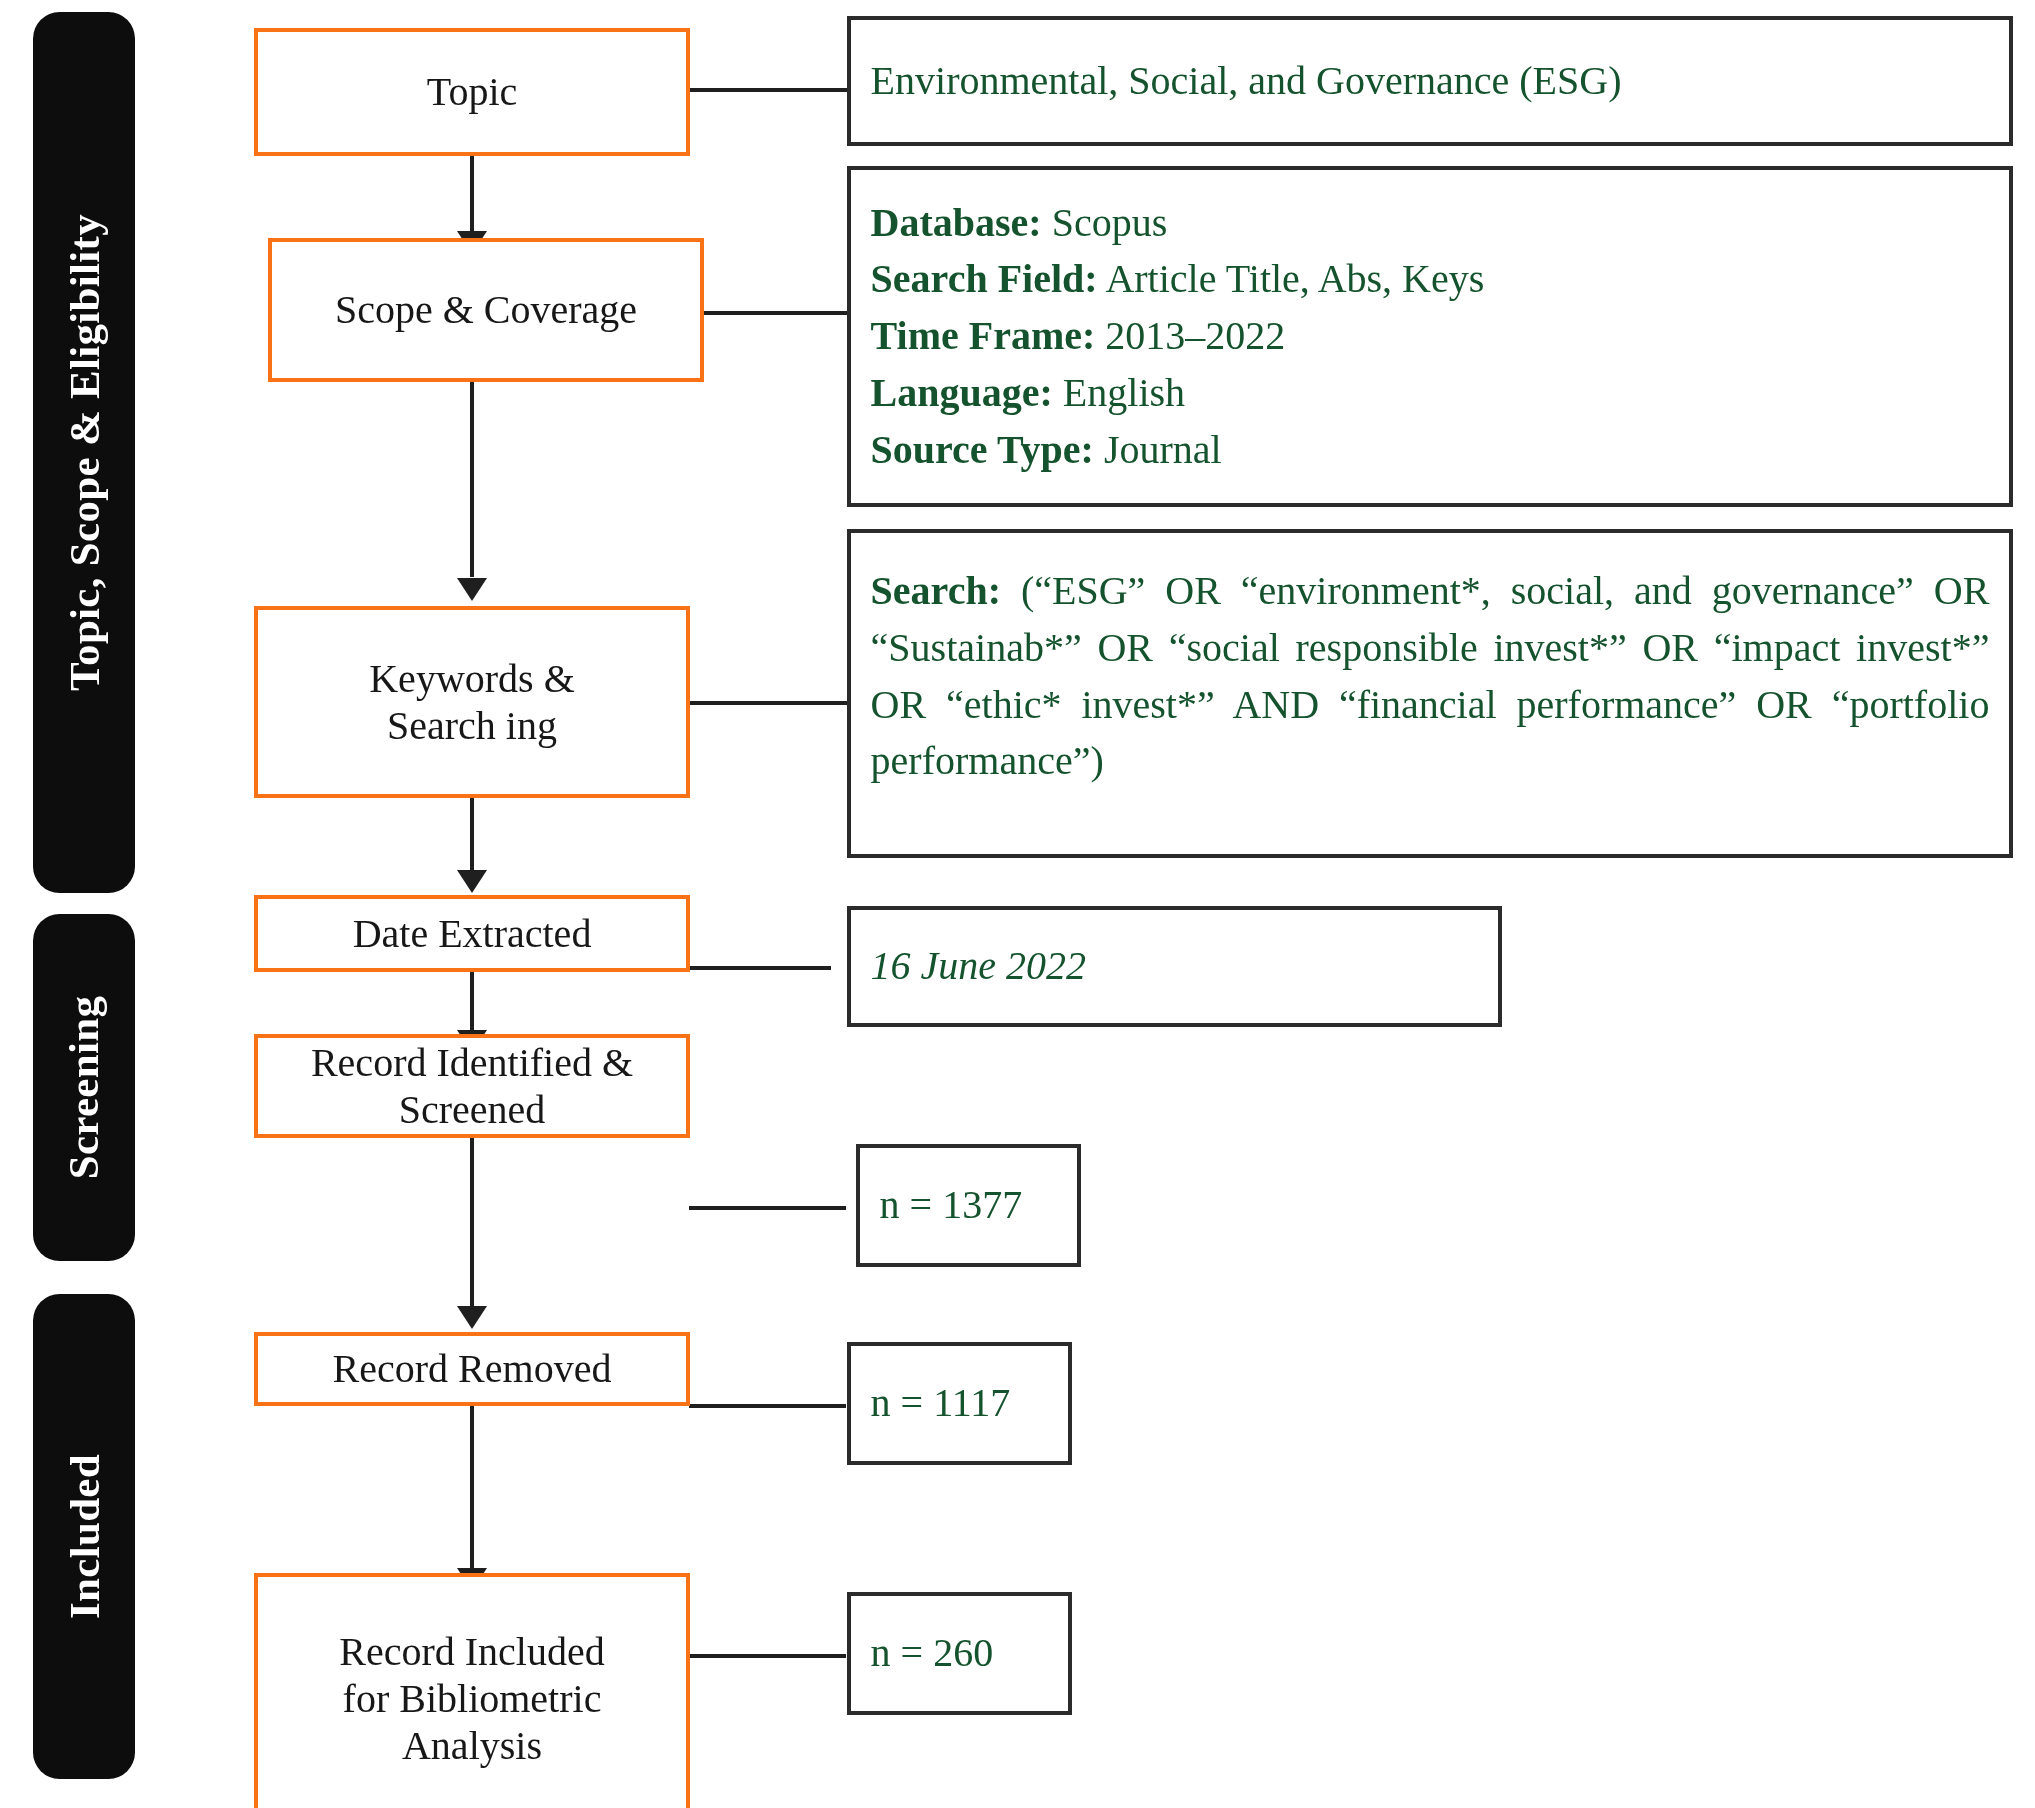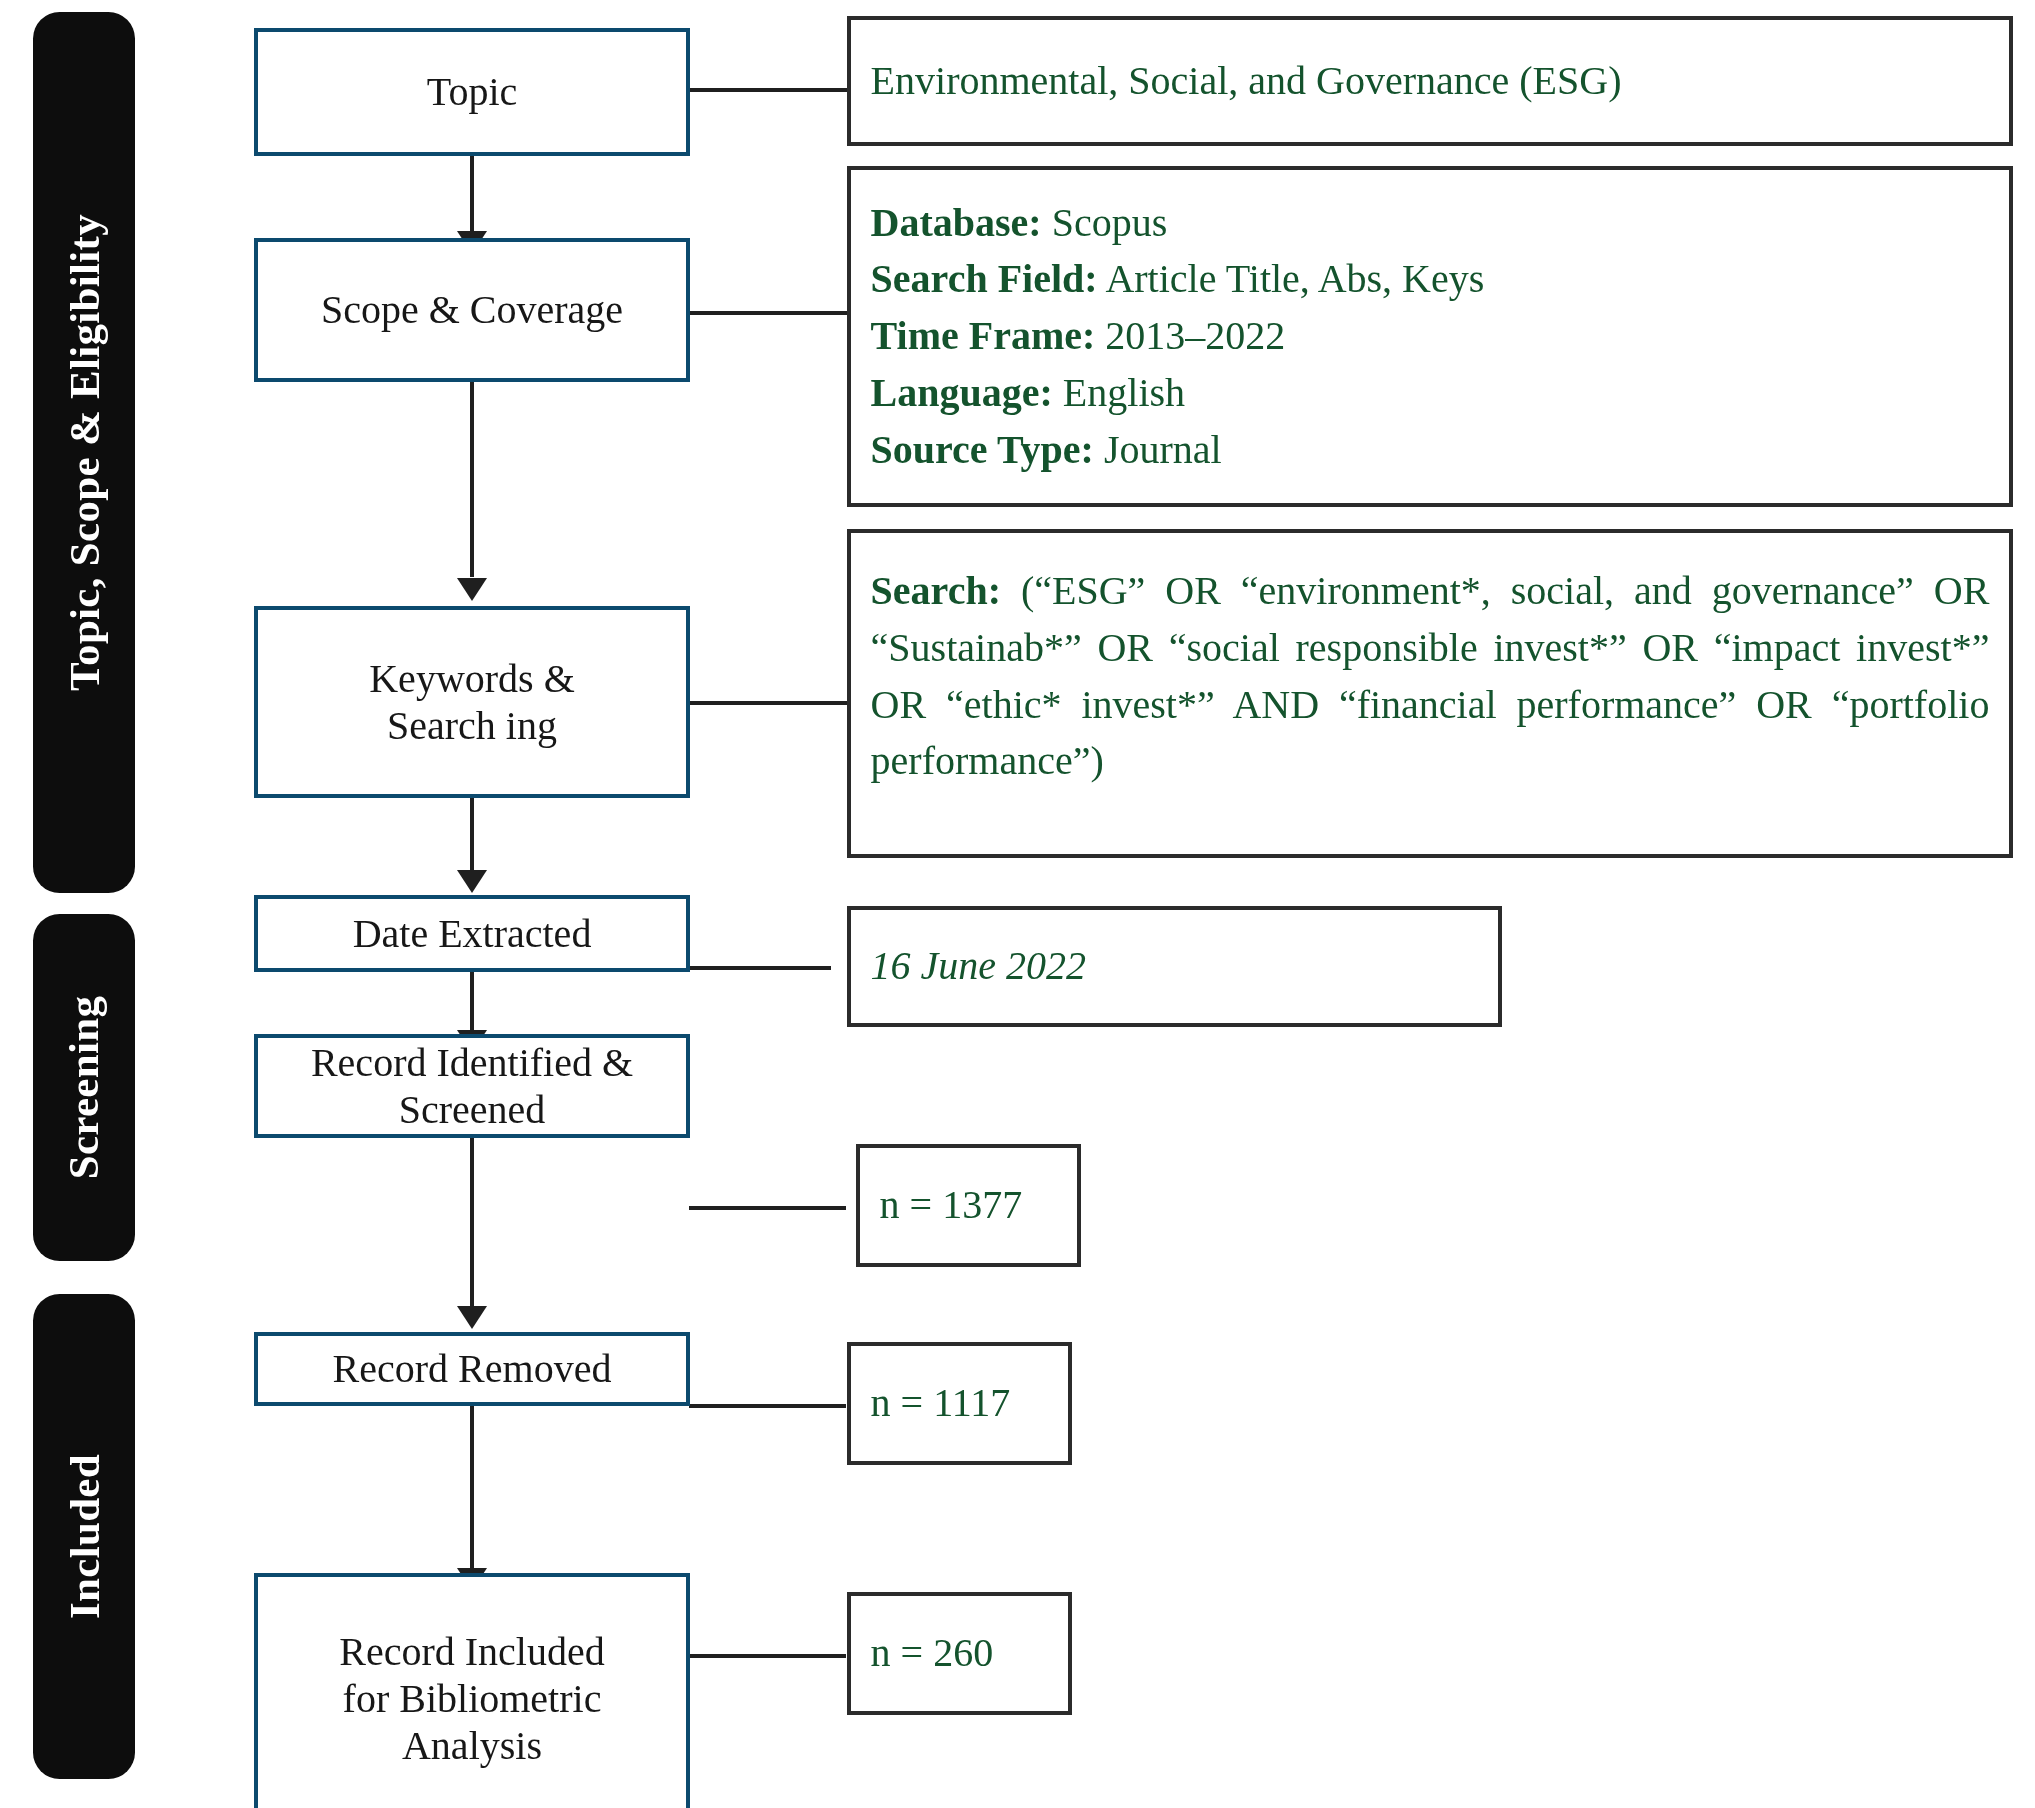--- a/index.html
+++ b/index.html
@@ -37,21 +37,21 @@
     white-space: nowrap;
     transform: rotate(-90deg);
     transform-origin: center center;
     line-height: 1;
   }
 
   
   .node {
     position: absolute;
     background: #ffffff;
-    border: 4px solid #0c4a6e;
+    border: 4px solid #f97316;
     box-sizing: border-box;
     display: flex;
     align-items: center;
     justify-content: center;
     text-align: center;
   }
   .node .node-label {
     font-size: 40px;
     line-height: 1.18;
     color: #171717;
@@ -136,21 +136,21 @@
   <div class="h-line" style="left:689px; top:701px; width:161px;"></div>
   <div class="h-line" style="left:689px; top:966px; width:142px;"></div>
   <div class="h-line" style="left:689px; top:1206px; width:157px;"></div>
   <div class="h-line" style="left:689px; top:1404px; width:157px;"></div>
   <div class="h-line" style="left:689px; top:1654px; width:157px;"></div>
 
   <div class="node" style="left:254px; top:28px; width:436px; height:128px;">
     <span class="node-label">Topic</span>
   </div>
 
-  <div class="node" style="left:254px; top:238px; width:436px; height:144px;">
+  <div class="node" style="left:268px; top:238px; width:436px; height:144px;">
     <span class="node-label" style="white-space:pre-line;">Scope &amp; Coverage</span>
   </div>
 
   <div class="node" style="left:254px; top:606px; width:436px; height:192px;">
     <span class="node-label" style="white-space:pre-line;">Keywords &amp;
 Search ing</span>
   </div>
 
   <div class="node" style="left:254px; top:895px; width:436px; height:77px;">
     <span class="node-label">Date Extracted</span>

